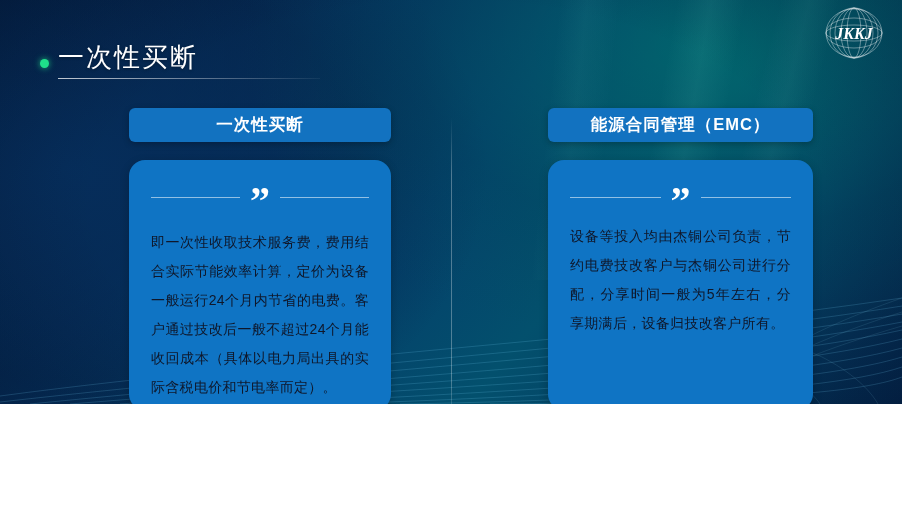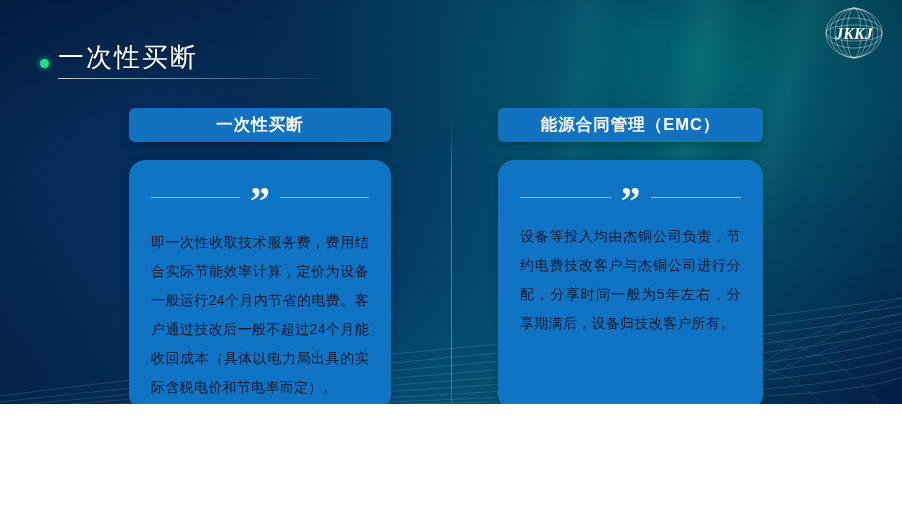--- a/index.html
+++ b/index.html
@@ -113,21 +113,21 @@
     position: absolute;
     left: 451px;
     top: 10px;
     width: 1px;
     height: 315px;
     background: linear-gradient(180deg, rgba(255,255,255,0.0) 0%, rgba(255,255,255,0.30) 18%, rgba(255,255,255,0.30) 82%, rgba(255,255,255,0.0) 100%);
   }
 
   .col { position: absolute; top: 0; }
   .col-left  { left: 129px; width: 262px; }
-  .col-right { left: 498px; width: 265px; }
+  .col-right { left: 548px; width: 265px; }
 
   .card-header {
     height: 34px;
     border-radius: 6px;
     background: #1272c0;
     color: #ffffff;
     font-size: 16.5px;
     font-weight: bold;
     letter-spacing: 1px;
     display: flex;

